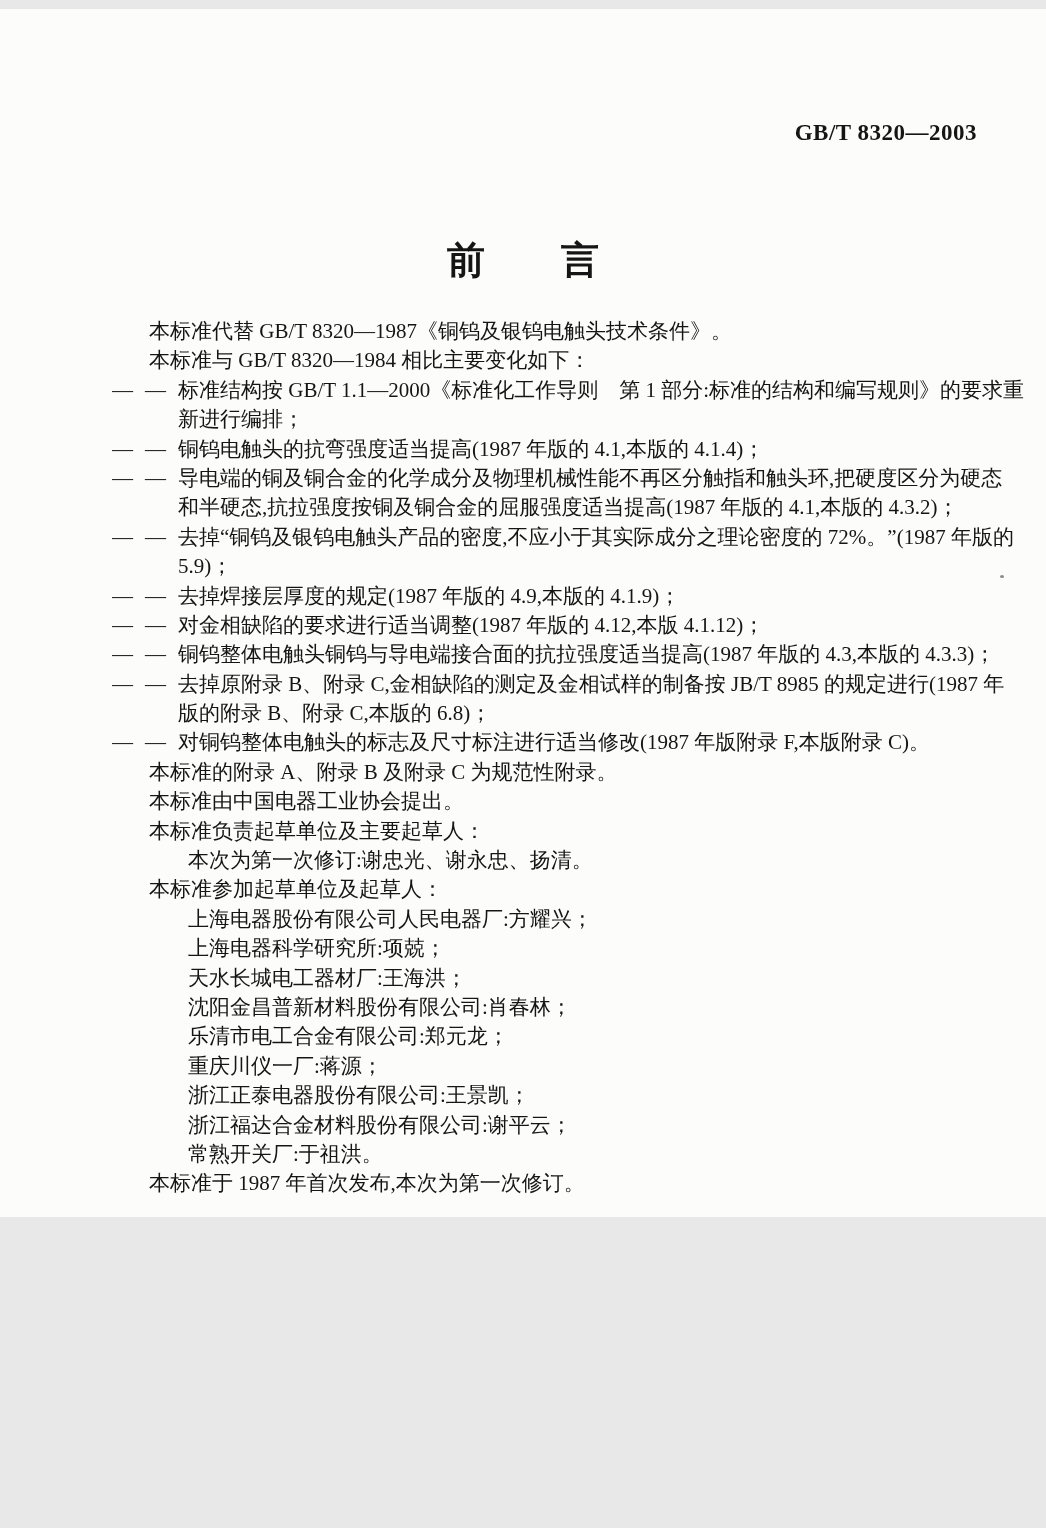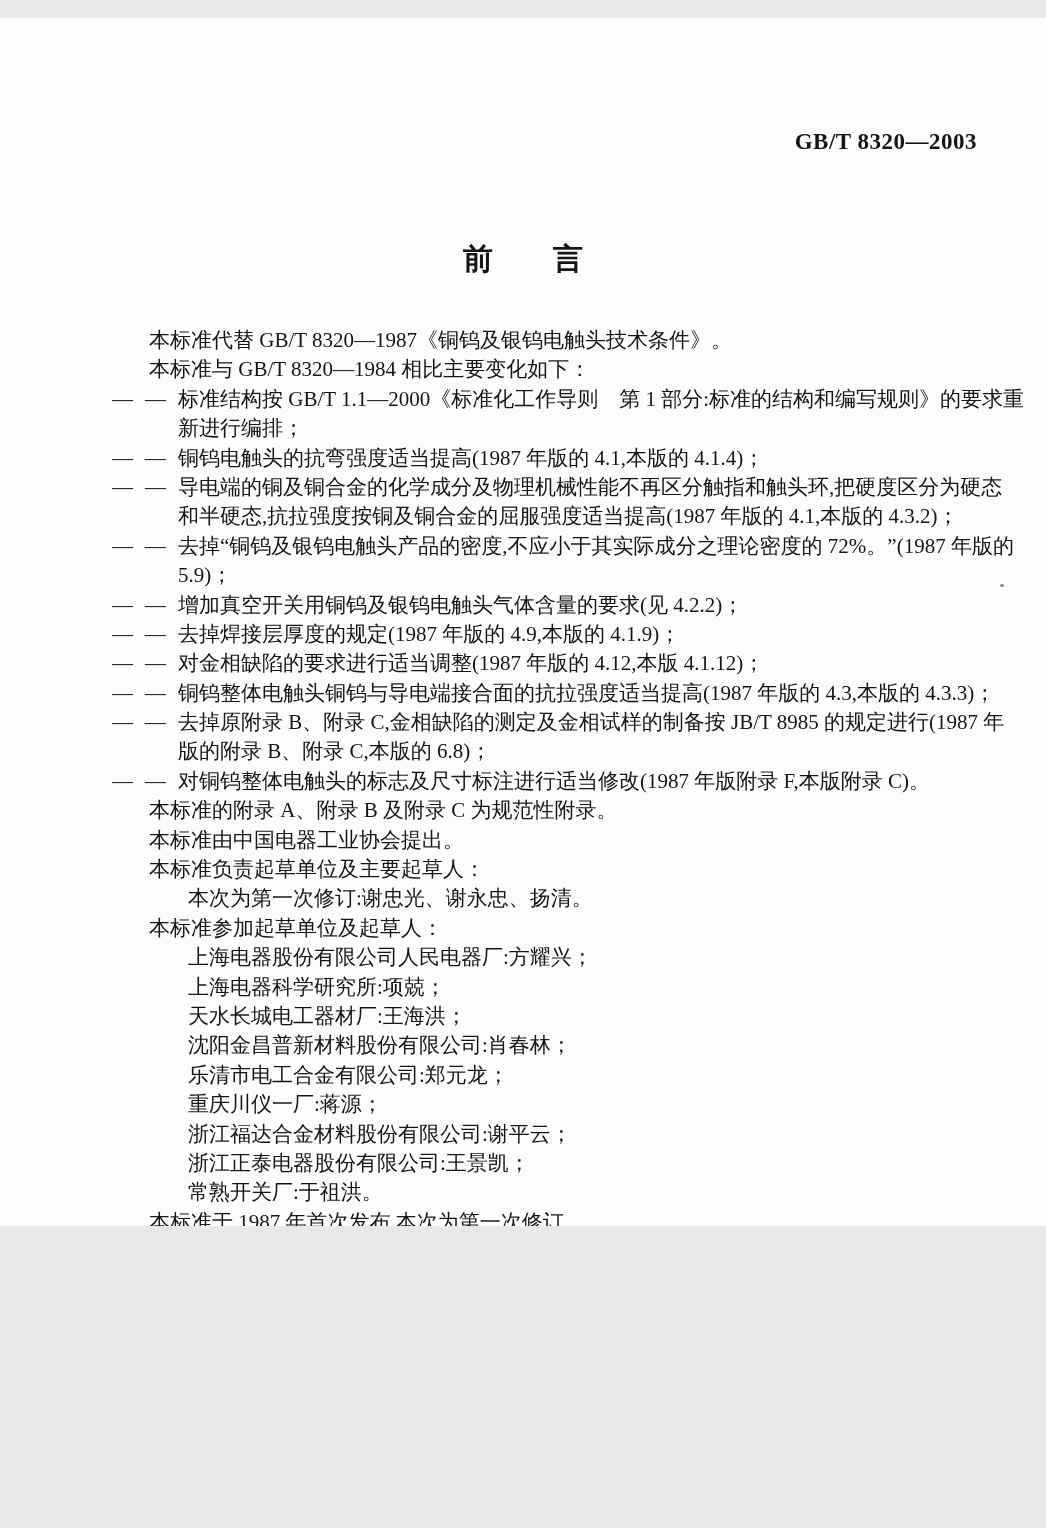--- a/index.html
+++ b/index.html
@@ -1,41 +1,41 @@
 <!DOCTYPE html>
 <html><head>
 <meta charset="utf-8">
 <style>
   html, body { margin: 0; padding: 0; background: #e8e8e8; }
   .page {
     position: relative;
     width: 1046px;
     height: 1208px;
-    margin: 18px auto;
+    margin: 9px auto;
     background: #fcfcfa;
     font-family: "Liberation Serif", "DejaVu Serif", serif;
     color: #151515;
     overflow: hidden;
   }
   .doc-number {
     position: absolute;
     top: 111px;
     right: 69px;
     font-size: 23px;
     font-weight: bold;
     letter-spacing: 0.5px;
     white-space: nowrap;
   }
   .doc-title {
     position: absolute;
     top: 201px;
     left: 0;
     width: 100%;
     text-align: center;
-    font-size: 30px;
+    font-size: 38px;
     font-weight: bold;
     white-space: pre;
   }
   .content {
     position: absolute;
     top: 308px;
     left: 112px;
     width: 890px;
     font-size: 21px;
   }
@@ -81,40 +81,39 @@
   <main class="content" id="content">
       <div class="line para">本标准代替 GB/T 8320—1987《铜钨及银钨电触头技术条件》。</div>
       <div class="line para">本标准与 GB/T 8320—1984 相比主要变化如下：</div>
       <div class="line dashline"><span class="dash">——</span><span>标准结构按 GB/T 1.1—2000《标准化工作导则　第 1 部分:标准的结构和编写规则》的要求重</span></div>
       <div class="line cont">新进行编排；</div>
       <div class="line dashline"><span class="dash">——</span><span>铜钨电触头的抗弯强度适当提高(1987 年版的 4.1,本版的 4.1.4)；</span></div>
       <div class="line dashline"><span class="dash">——</span><span>导电端的铜及铜合金的化学成分及物理机械性能不再区分触指和触头环,把硬度区分为硬态</span></div>
       <div class="line cont">和半硬态,抗拉强度按铜及铜合金的屈服强度适当提高(1987 年版的 4.1,本版的 4.3.2)；</div>
       <div class="line dashline"><span class="dash">——</span><span>去掉“铜钨及银钨电触头产品的密度,不应小于其实际成分之理论密度的 72%。”(1987 年版的</span></div>
       <div class="line cont">5.9)；</div>
-      <div class="line dashline"><span class="dash">——</span><span>增加真空开关用铜钨及银钨电触头气体含量的要求(见 4.2.2)；</span></div>
       <div class="line dashline"><span class="dash">——</span><span>去掉焊接层厚度的规定(1987 年版的 4.9,本版的 4.1.9)；</span></div>
       <div class="line dashline"><span class="dash">——</span><span>对金相缺陷的要求进行适当调整(1987 年版的 4.12,本版 4.1.12)；</span></div>
       <div class="line dashline"><span class="dash">——</span><span>铜钨整体电触头铜钨与导电端接合面的抗拉强度适当提高(1987 年版的 4.3,本版的 4.3.3)；</span></div>
       <div class="line dashline"><span class="dash">——</span><span>去掉原附录 B、附录 C,金相缺陷的测定及金相试样的制备按 JB/T 8985 的规定进行(1987 年</span></div>
       <div class="line cont">版的附录 B、附录 C,本版的 6.8)；</div>
       <div class="line dashline"><span class="dash">——</span><span>对铜钨整体电触头的标志及尺寸标注进行适当修改(1987 年版附录 F,本版附录 C)。</span></div>
       <div class="line para">本标准的附录 A、附录 B 及附录 C 为规范性附录。</div>
       <div class="line para">本标准由中国电器工业协会提出。</div>
       <div class="line para">本标准负责起草单位及主要起草人：</div>
       <div class="line sub">本次为第一次修订:谢忠光、谢永忠、扬清。</div>
       <div class="line para">本标准参加起草单位及起草人：</div>
       <div class="line sub">上海电器股份有限公司人民电器厂:方耀兴；</div>
       <div class="line sub">上海电器科学研究所:项兢；</div>
       <div class="line sub">天水长城电工器材厂:王海洪；</div>
       <div class="line sub">沈阳金昌普新材料股份有限公司:肖春林；</div>
       <div class="line sub">乐清市电工合金有限公司:郑元龙；</div>
       <div class="line sub">重庆川仪一厂:蒋源；</div>
+      <div class="line sub">浙江正泰电器股份有限公司:王景凯；</div>
       <div class="line sub">浙江福达合金材料股份有限公司:谢平云；</div>
-      <div class="line sub">浙江正泰电器股份有限公司:王景凯；</div>
       <div class="line sub">常熟开关厂:于祖洪。</div>
       <div class="line para">本标准于 1987 年首次发布,本次为第一次修订。</div>
     </main>
 
   <span class="scan-speck"></span>
 
   <div class="page-number">I</div>
 </div>
 
 </body></html>

